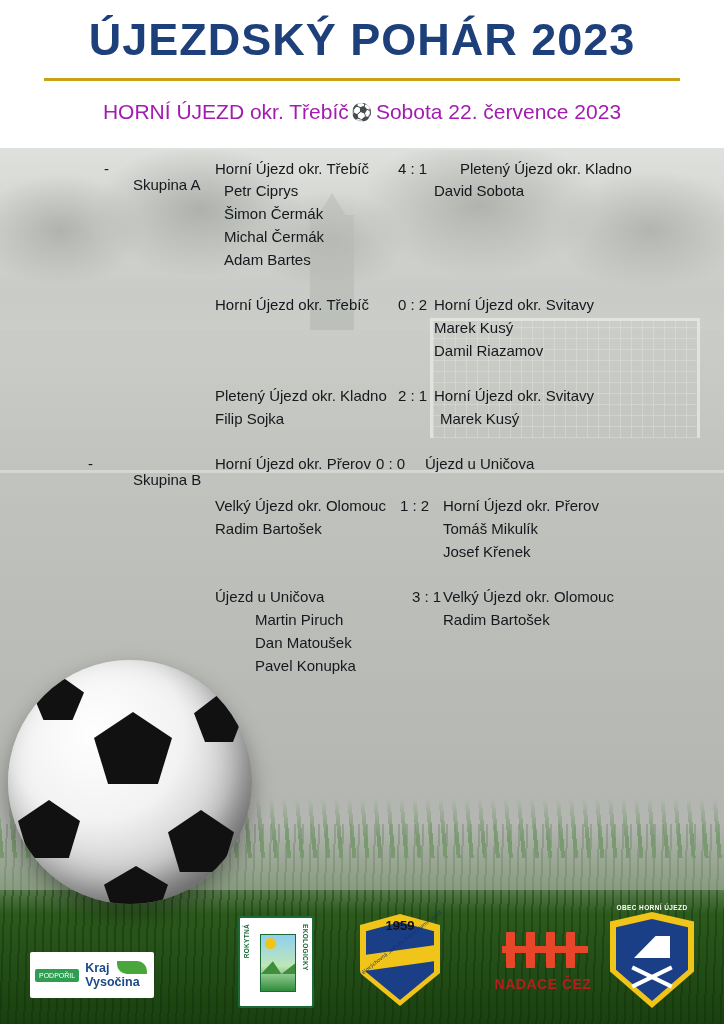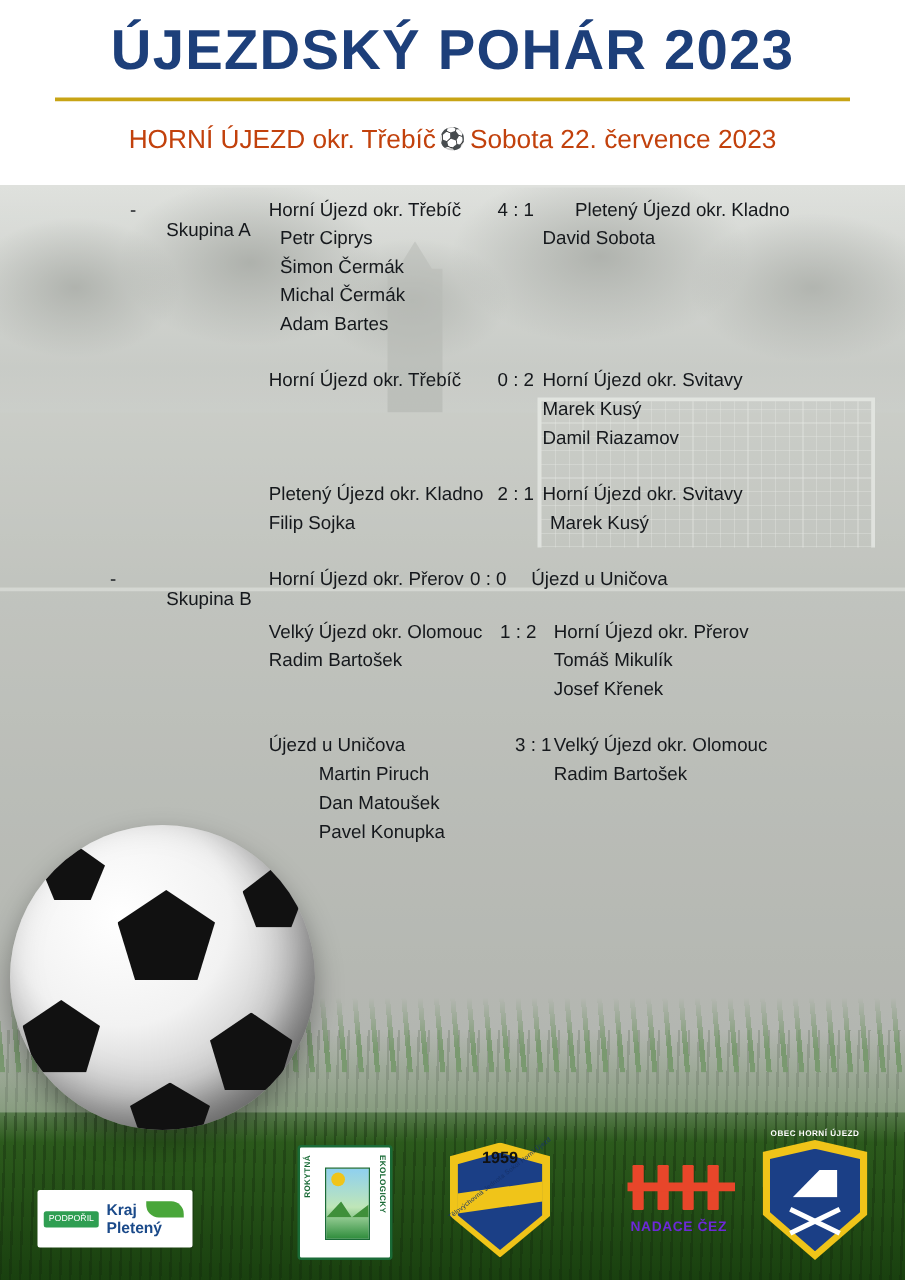--- a/index.html
+++ b/index.html
@@ -103,21 +103,21 @@
     font-size:45px; font-weight:bold; letter-spacing:1px;
     color:#1d3f7a;
   }
   .rule {
     position:absolute; left:44px; top:78px; width:636px; height:3px;
     background:#c8a415;
   }
   .subtitle {
     position:absolute; left:0; top:100px; width:724px;
     text-align:center;
-    font-size:21px; color:#c2410c;
+    font-size:21px; color:#a21caf;
   }
   .subtitle .ballglyph { font-size:17px; vertical-align:1px; padding:0 3px; }
 
   
   .results { position:absolute; left:0; top:160px; width:724px; color:#15181c; }
   .res-title {
     width:724px; text-align:center; font-size:14.5px; font-weight:bold; letter-spacing:.2px;
     margin-bottom:26px;
   }
   .group { position:relative; margin-bottom:4px; }
@@ -210,21 +210,21 @@
   }
   .sp-cez .bars span:nth-child(1){ left:4px; }
   .sp-cez .bars span:nth-child(2){ left:24px; }
   .sp-cez .bars span:nth-child(3){ left:44px; }
   .sp-cez .bars span:nth-child(4){ left:64px; }
   .sp-cez .bars:after{
     content:""; position:absolute; left:0; top:14px; width:86px; height:7px; background:#e8462a;
   }
   .sp-cez .cezlabel {
     position:absolute; left:0; top:44px; width:130px; text-align:center;
-    font-size:11px; font-weight:bold; color:#6d28d9; letter-spacing:.5px;
+    font-size:14px; font-weight:bold; color:#b91c1c; letter-spacing:.5px;
   }
 
   .sp-obec { right:24px; bottom:12px; width:96px; height:110px; }
   .sp-obec .oshield {
     position:absolute; left:6px; top:10px; width:84px; height:96px;
     background:#f0c419;
     clip-path: polygon(50% 0, 100% 10%, 100% 62%, 50% 100%, 0 62%, 0 10%);
   }
   .sp-obec .oshield-in {
     position:absolute; left:12px; top:17px; width:72px; height:82px;
@@ -373,21 +373,21 @@
             <span class="scorer" style="left:255px;">Pavel Konupka</span>
           </div>
       </div>
     </div>
   </div>
 
   <div class="sponsors">
 
     <div class="sp sp-vysocina">
       <span class="pod">PODPOŘIL</span>
-      <span class="kv">Kraj Pletený</span>
+      <span class="kv">Kraj Vysočina</span>
       <span class="swoosh"></span>
     </div>
 
     <div class="sp sp-region">
       <span class="rtxt">ROKYTNÁ</span>
       <span class="rtxt2">EKOLOGICKY</span>
       <span class="pic"></span>
       <span class="sun"></span>
       <span class="hill"></span>
     </div>

